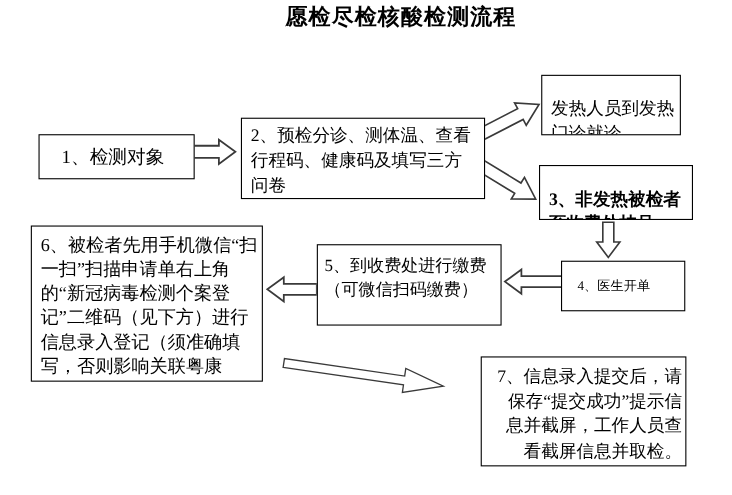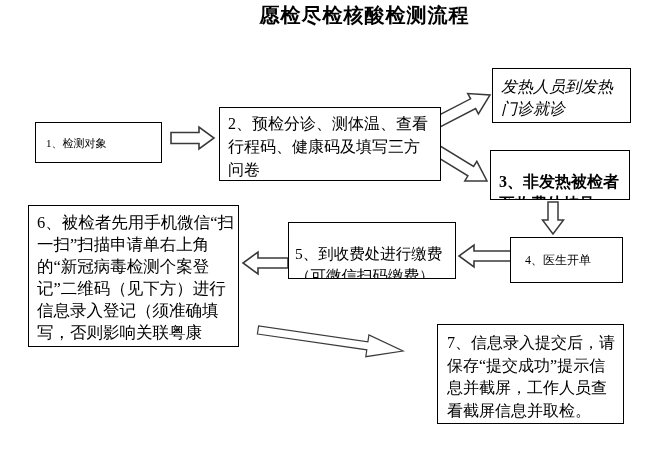--- a/index.html
+++ b/index.html
@@ -28,28 +28,28 @@
   .node {
     position: absolute;
     box-sizing: border-box;
     border: 1.5px solid #000;
     background: #fff;
     font-size: 16px;
     line-height: 22px;
     overflow: hidden;
   }
   .vcenter { display: flex; align-items: center; }
-  .n-step1 { left: 35px;  top: 122px; width: 127px; height: 41px; padding-left: 10px; font-size: 11px; }
+  .n-step1 { left: 35px;  top: 122px; width: 142px; height: 41px; padding-left: 20px; font-size: 17px; }
   .n-step2 { left: 219px; top: 107px; width: 222px; height: 74px; padding: 4px 5px 0 8px; line-height: 23px; }
-  .n-fever { left: 492px; top: 68px;  width: 139px; height: 55px; padding: 7px 3px 0 8px; font-style: italic; }
+  .n-fever { left: 492px; top: 68px;  width: 127px; height: 55px; padding: 20px 3px 0 8px; }
   .n-step3 { left: 490px; top: 150px; width: 140px; height: 50px; padding: 20px 3px 0 8px; font-weight: bold; }
   .n-step4 { left: 510px; top: 237px; width: 113px; height: 46px; padding-left: 14px; font-size: 12px; }
-  .n-step5 { left: 288px; top: 222px; width: 168px; height: 57px; padding: 20px 2px 0 6px; font-size: 15.5px; }
+  .n-step5 { left: 288px; top: 222px; width: 168px; height: 74px; padding: 8px 2px 0 6px; font-size: 15.5px; }
   .n-step6 { left: 28px;  top: 205px; width: 211px; height: 142px; padding: 6px 3px 0 8px; font-size: 16.5px; line-height: 22px; }
-  .n-step7 { left: 437px; top: 324px; width: 187px; height: 100px; padding: 7px 3px 0 9px; font-size: 16px; line-height: 22.5px; }
+  .n-step7 { left: 437px; top: 324px; width: 187px; height: 100px; padding: 7px 3px 0 9px; font-size: 16px; line-height: 22.5px; text-align: right; }
 </style>
 </head>
 <body>
 
 <div id="canvas">
 
   <div id="flow-title">愿检尽检核酸检测流程</div>
 
   <svg id="arrow-layer" width="665" height="450" viewBox="0 0 665 450">
       <polygon points="171,143.5 199,143.5 199,149 214,138 199,127 199,132.5 171,132.5" fill="#ffffff" stroke="#3a3a3a" stroke-width="1.6" stroke-linejoin="miter"></polygon>

